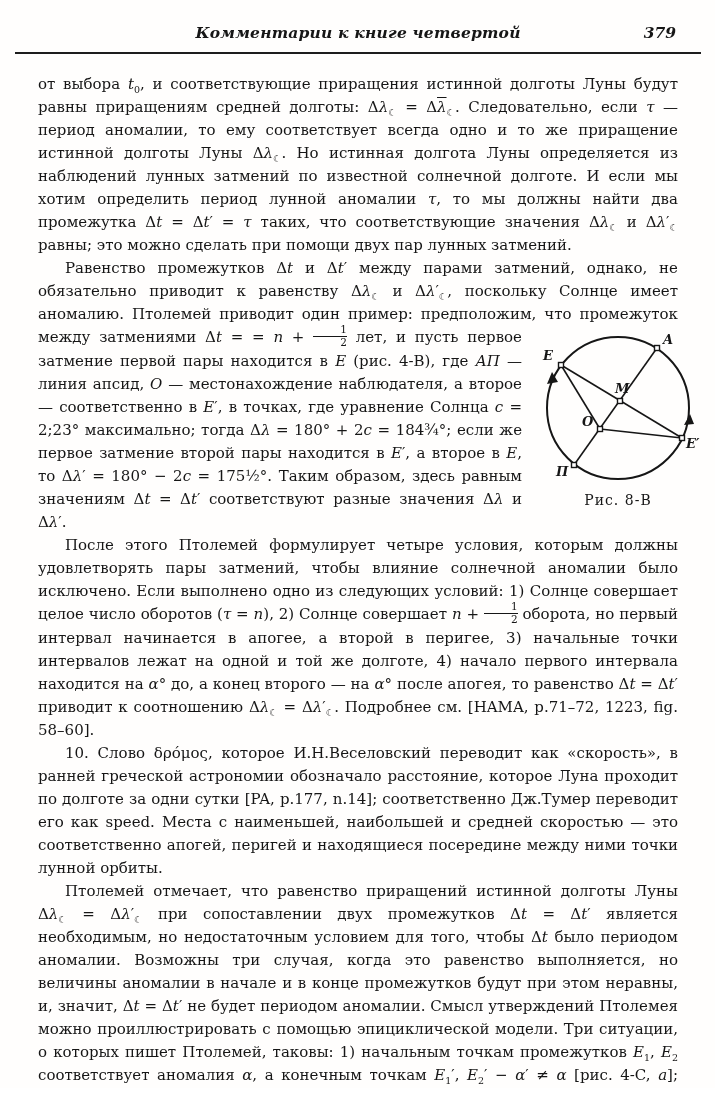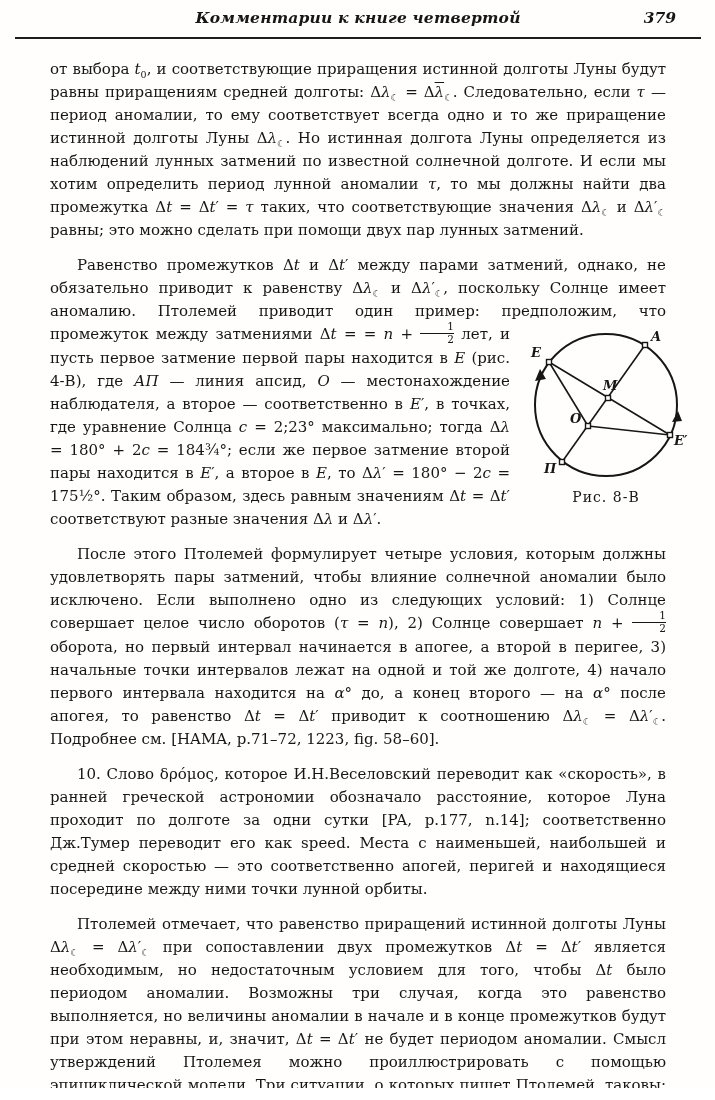--- a/index.html
+++ b/index.html
@@ -1,33 +1,33 @@
 <!DOCTYPE html>
 <html lang="ru"><head>
 <meta charset="utf-8">
 <style>
   html,body{margin:0;padding:0;background:#ffffff;}
   .page{
     width:715px;height:1088px;box-sizing:border-box;
-    padding:8px 37px 0 38px;background:#fffefd;color:#161616;
+    padding:23px 37px 0 38px;background:#fffefd;color:#161616;
     font-family:"DejaVu Serif",serif;position:relative;overflow:hidden;
   }
   .header{position:relative;height:24px;}
   .running-title{
     text-align:center;font-style:italic;font-weight:bold;
     font-size:15.5px;line-height:20px;letter-spacing:.2px;
   }
   .page-number{
     position:absolute;right:2px;top:0;font-style:italic;font-weight:bold;
     font-size:15.5px;line-height:20px;
   }
   .rule{border-top:2.4px solid #1d1d1d;margin:5px -23px 0 -23px;height:0;}
   .content{margin-top:19px;font-size:15px;line-height:23px;text-align:justify;
     text-justify:inter-word;}
-  .content p{margin:12px;text-indent:27px;}
+  .content p{margin:0;text-indent:27px;}
   .content p.noindent{text-indent:0;}
   i{font-style:italic;}
   sub{font-size:9.5px;vertical-align:-4px;line-height:0;}
   .ov{text-decoration:overline;}
   .frac{display:inline-flex;flex-direction:column;vertical-align:middle;
     font-size:10.5px;line-height:1.1;text-align:center;transform:translateY(-2px);}
   .frac .den{border-top:1px solid #161616;}
   .fig{
     float:right;width:172px;margin:2px -26px 3px 10px;
     text-align:center;text-indent:0;display:block;

